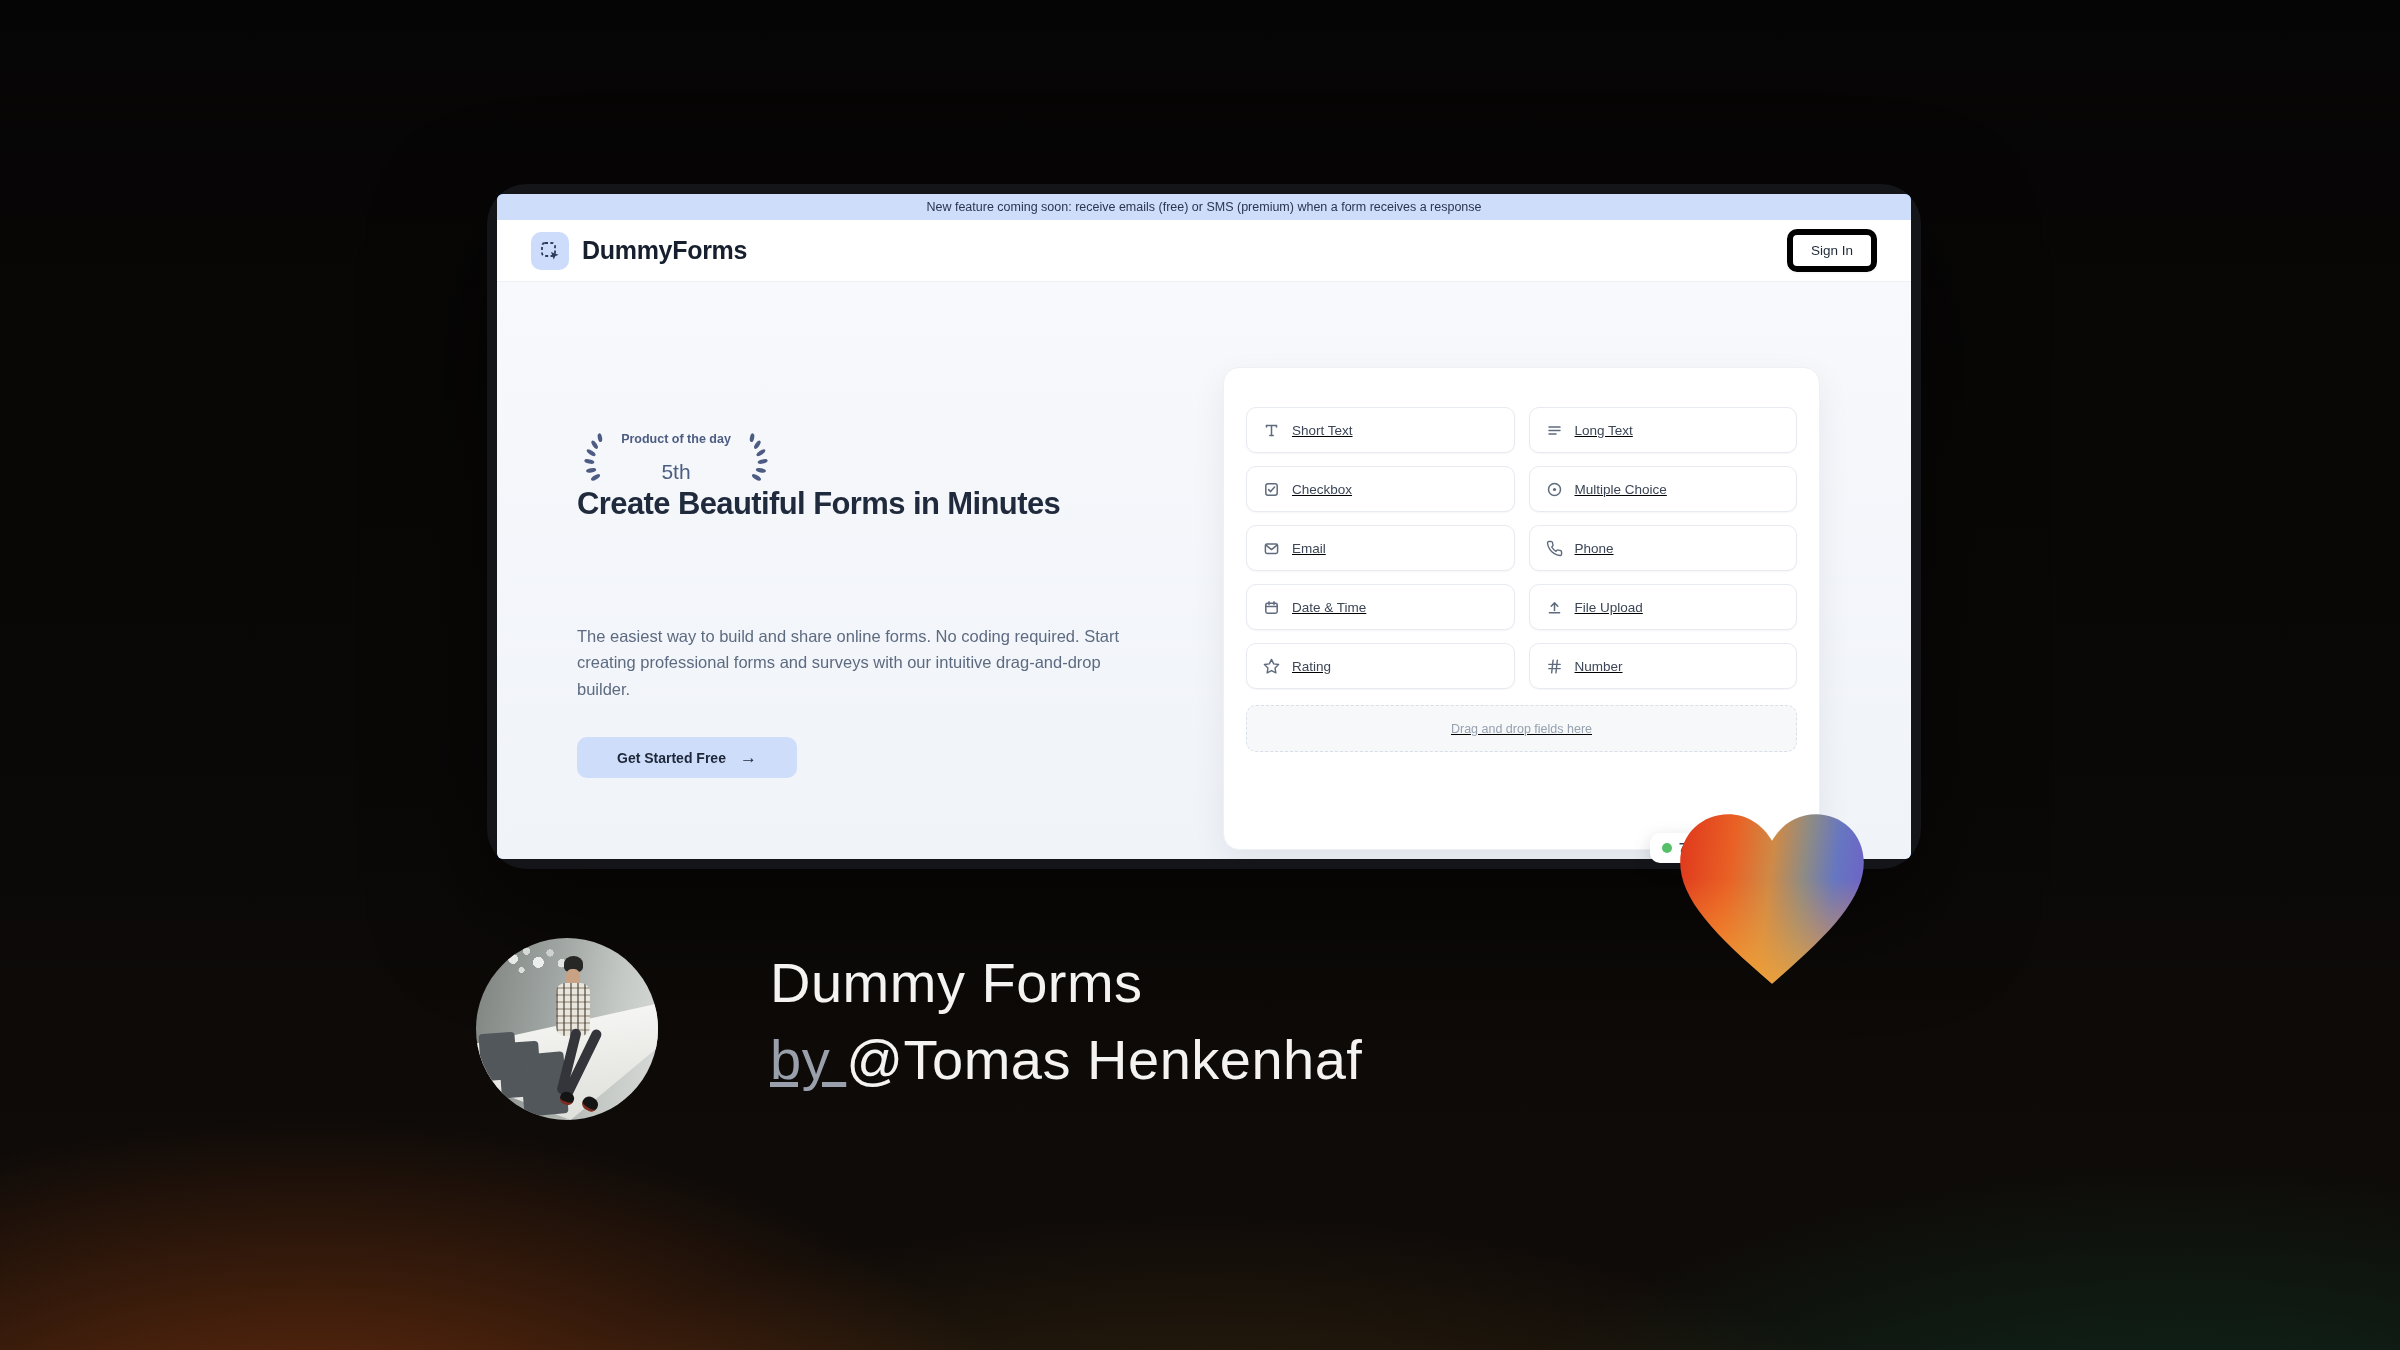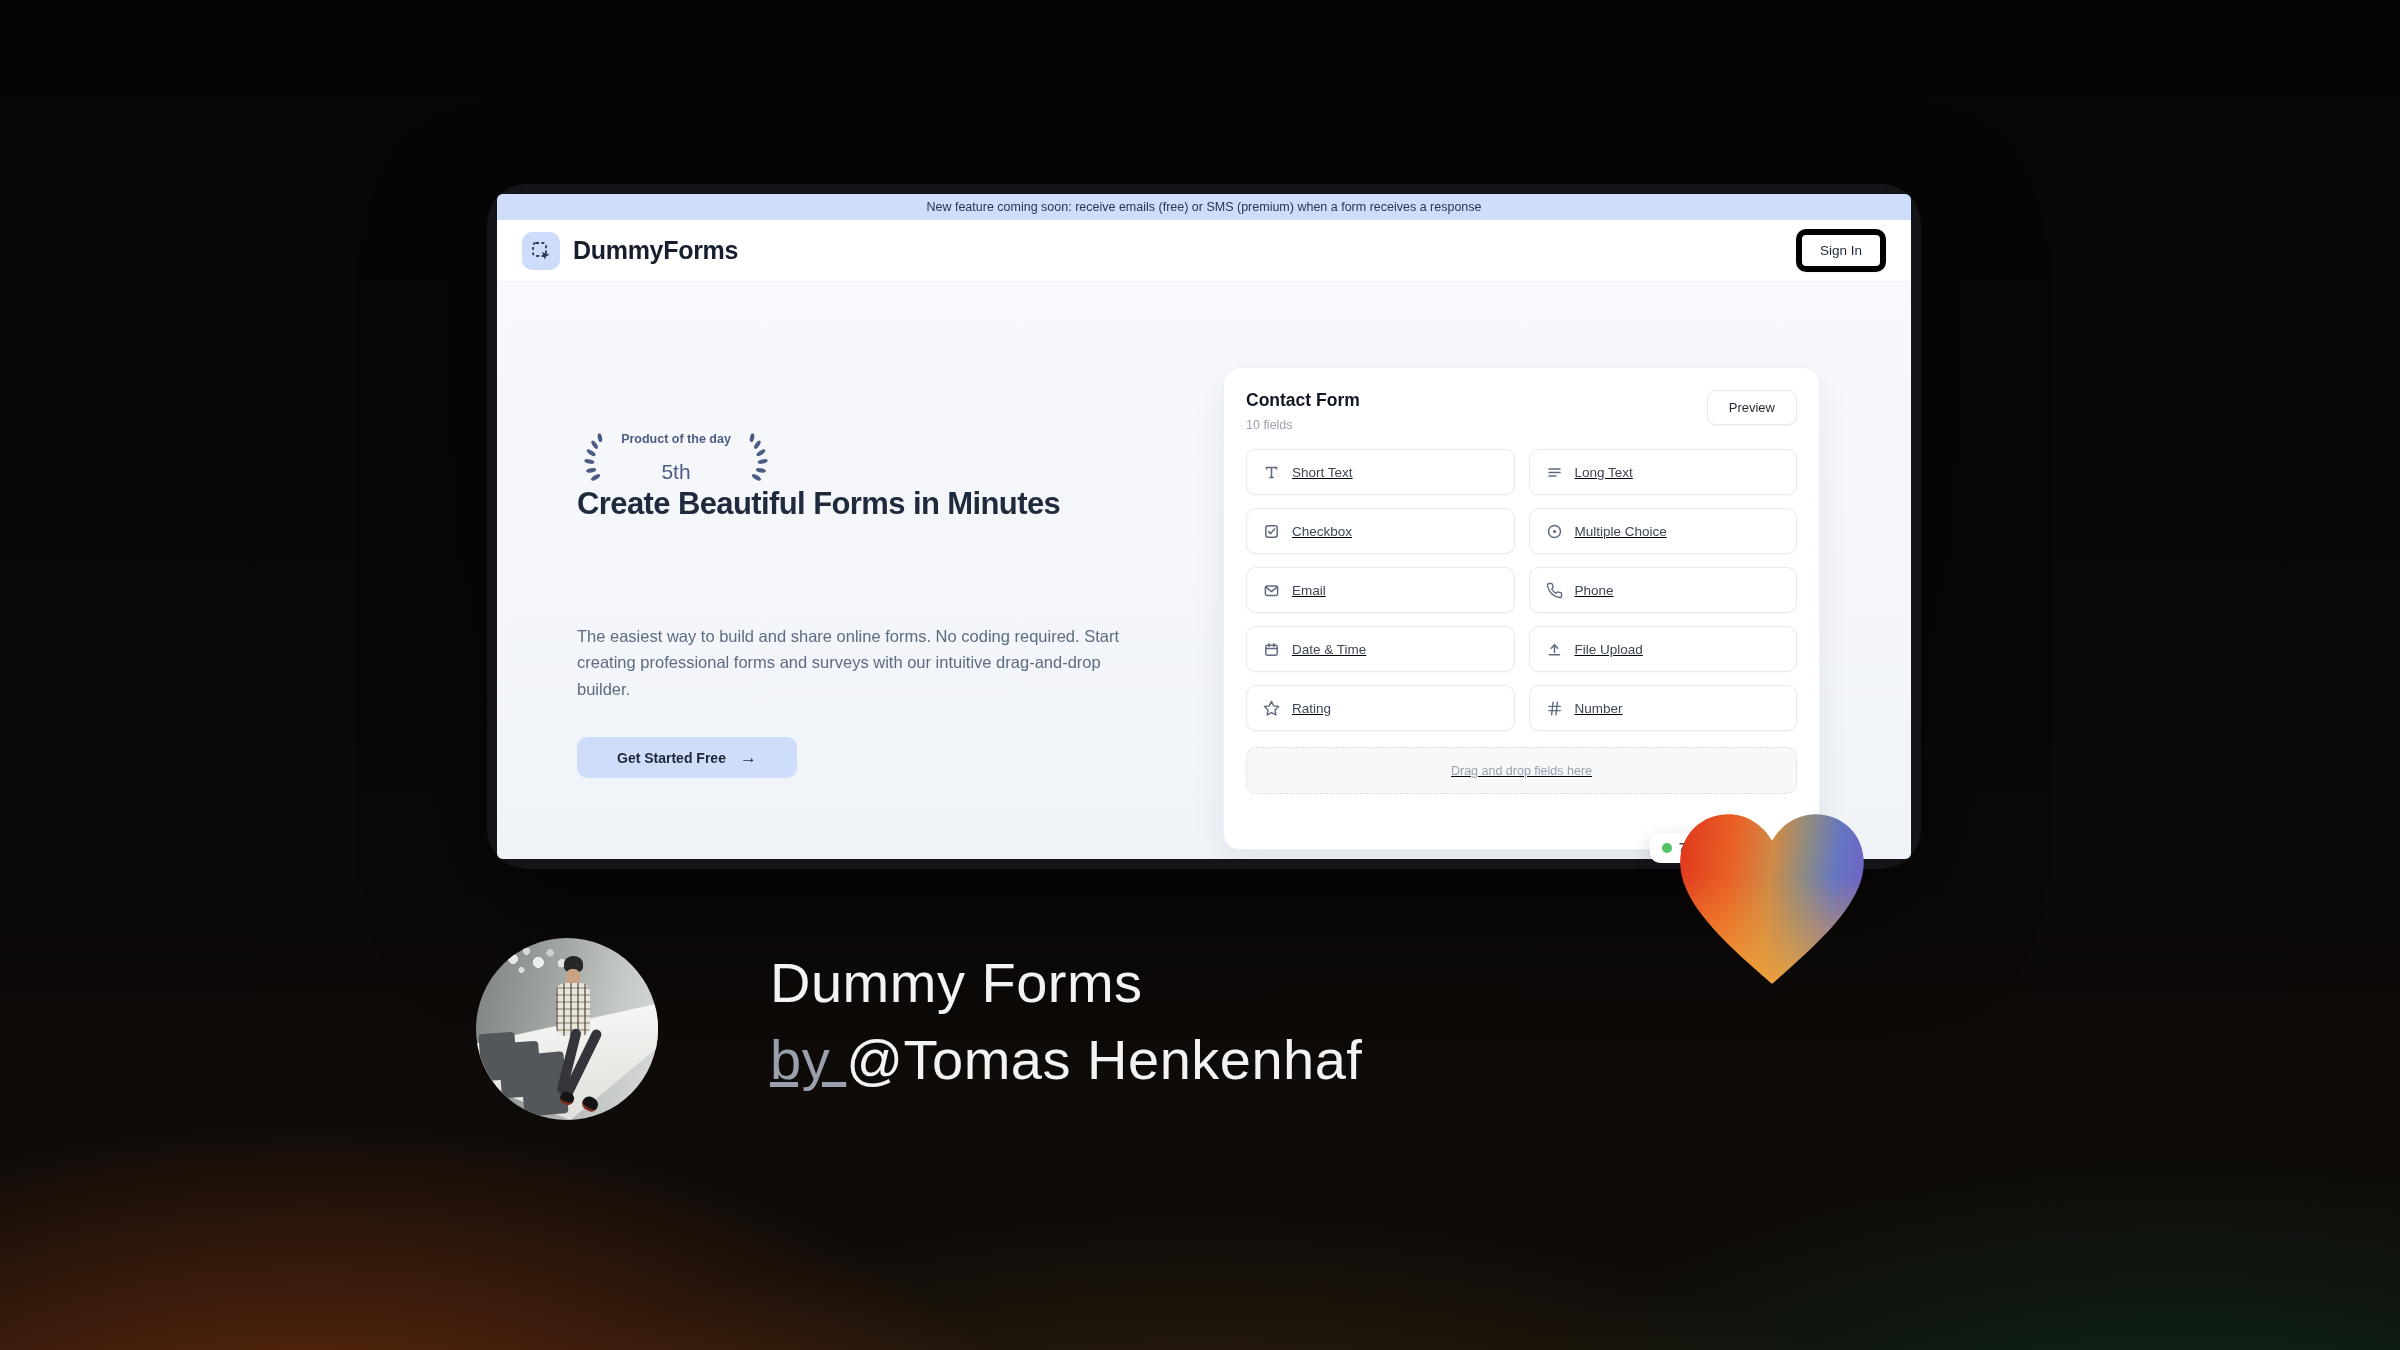--- a/index.html
+++ b/index.html
@@ -23,21 +23,21 @@
   .window-inner {
     width:100%; height:100%; border-radius:6px; overflow:hidden;
     background:#3b82f6; display:flex; flex-direction:column;
   }
   .banner {
     height:26px; background:#cdddfa; display:flex; align-items:center; justify-content:center;
     font-size:12.5px; font-weight:500; color:#2b3550; flex:0 0 auto;
   }
   .appbar {
     height:62px; background:#ffffff; border-bottom:1px solid #eef0f4;
-    display:flex; align-items:center; justify-content:space-between; padding:0 25px; flex:0 0 auto;
+    display:flex; align-items:center; justify-content:space-between; padding:0 34px; flex:0 0 auto;
   }
   .brand { display:flex; align-items:center; gap:13px; }
   .brand-icon {
     width:38px; height:38px; border-radius:10px; background:#ccdcfa;
     display:flex; align-items:center; justify-content:center;
   }
   .brand-name { font-size:25px; font-weight:700; color:#171f2e; letter-spacing:-0.3px; }
   .signin-btn {
     background:#fff; border:6px solid #000000; border-radius:10px; padding:8px 18px;
     font-size:13.5px; font-weight:500; color:#1f2937; cursor:pointer;
@@ -213,27 +213,20 @@
 
         <h1 class="hero-title">Create Beautiful Forms in Minutes</h1>
         <p class="hero-sub">The easiest way to build and share online forms. No coding required. Start creating professional forms and surveys with our intuitive drag-and-drop builder.</p>
         <button class="cta-btn">
           <span>Get Started Free</span>
           <span class="cta-arrow">→</span>
         </button>
       </div>
 
       <div class="form-card">
-        <div class="card-head">
-          <div>
-            <div class="card-title">Contact Form</div>
-            <div class="card-sub">10 fields</div>
-          </div>
-          <button class="preview-btn">Preview</button>
-        </div>
 
         <div class="field-grid">
 
           <button class="field-btn">
             <svg width="17" height="17" viewBox="0 0 17 17" fill="none" stroke="#5f6b7d" stroke-width="1.5" stroke-linecap="round">
               <path d="M3.5 5V3.5h10V5 M8.5 3.5v10 M6.8 13.5h3.4"></path>
             </svg>
             <span class="field-label">Short Text</span>
           </button>
 

